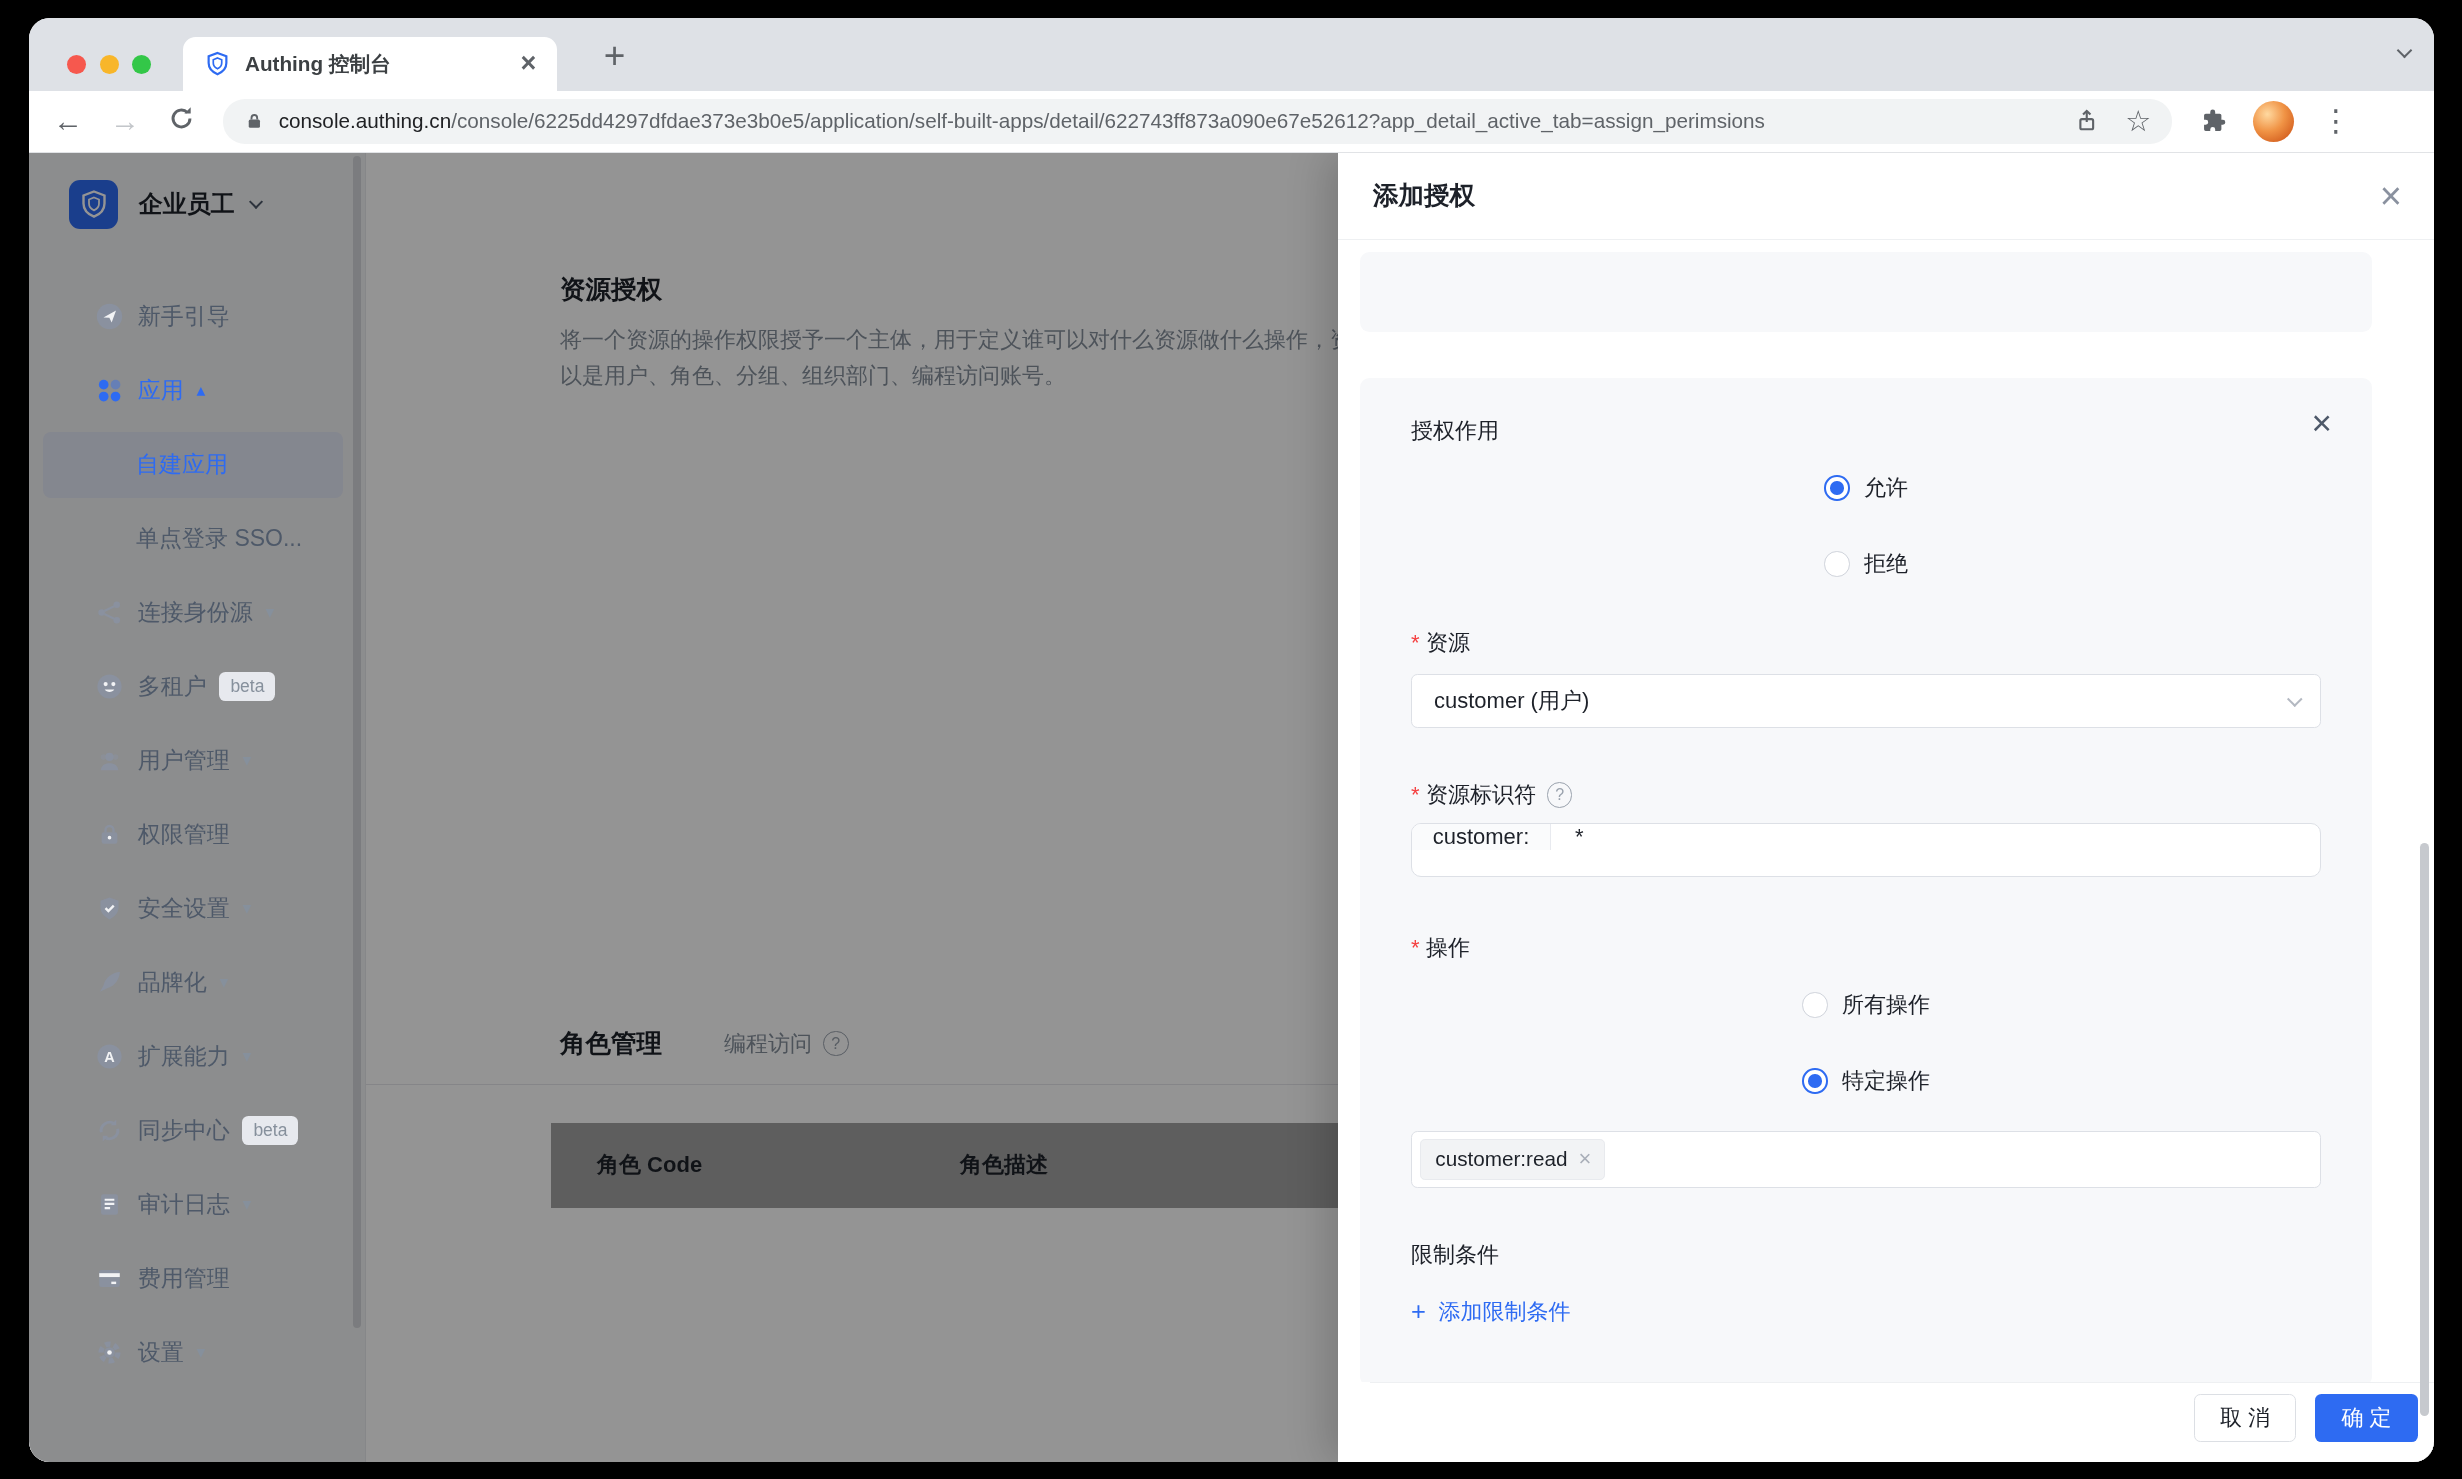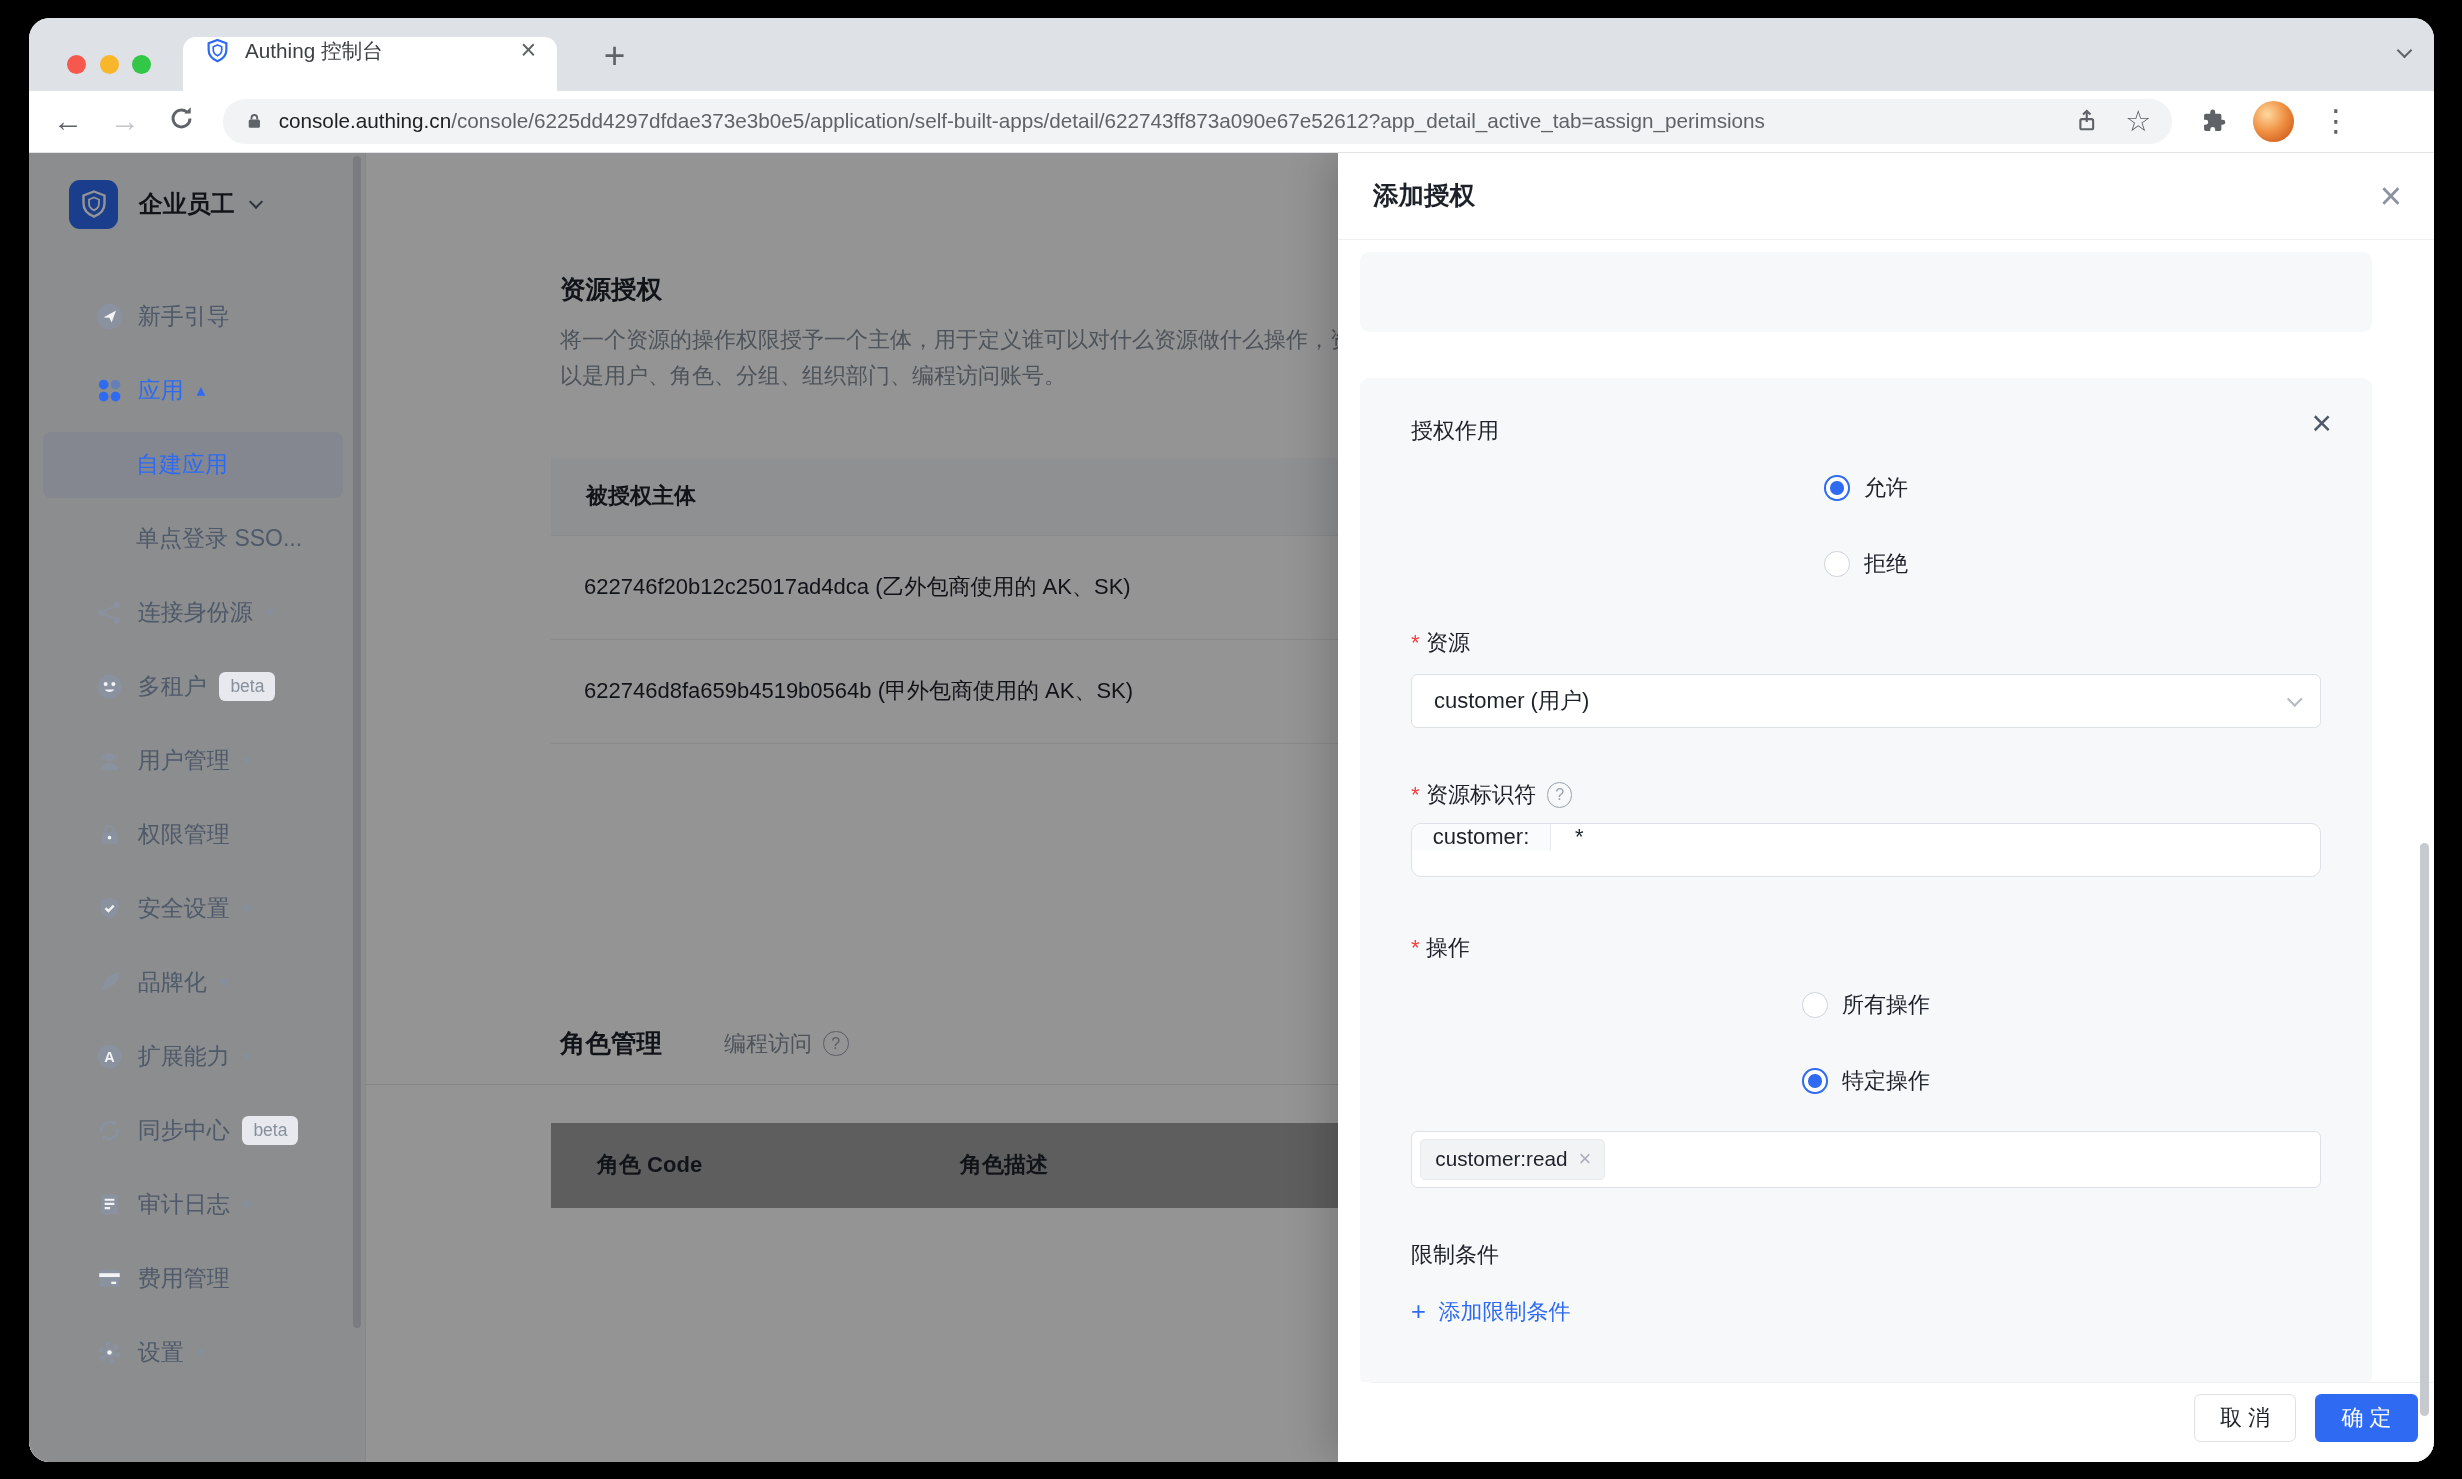--- a/index.html
+++ b/index.html
@@ -8,21 +8,21 @@
   body { background:#000; position:relative; font-family:"Liberation Sans","DejaVu Sans",sans-serif; color:#1d2129; }
 
   .window { position:absolute; left:29px; top:17.5px; width:2405px; height:1444px; border-radius:20.7px; overflow:hidden; background:#fff; display:flex; flex-direction:column; }
 
   
   .tabstrip { height:73px; background:#dee1e6; position:relative; flex:none; }
   .tl { position:absolute; top:37px; width:19px; height:19px; border-radius:50%; }
   .tl.red { left:38px; background:#f6584e; }
   .tl.yellow { left:71px; background:#f8b62a; }
   .tl.green { left:103px; background:#33c748; }
-  .tab { position:absolute; left:154px; top:19px; width:374px; height:54px; background:#fff; border-radius:12.7px 12.7px 0 0; display:flex; padding:0 20.7px; }
+  .tab { position:absolute; left:154px; top:19px; width:374px; height:54px; background:#fff; border-radius:12.7px 12.7px 0 0; display:flex; align-items:center; padding:0 20.7px;font-weight:bold; }
   .tab-favicon { width:27px; height:27px; color:var(--accent); flex:none; }
   .tab-title { margin-left:14.3px; font-size:20.7px; color:#3c4043; flex:1; white-space:nowrap; overflow:hidden; }
   .tab-close { font-size:27px; color:#5f6368; line-height:1; cursor:default; }
   .newtab { position:absolute; left:560px; top:12.7px; width:51px; height:51px; font-size:37px; color:#5f6368; display:flex; align-items:center; justify-content:center; }
   .strip-caret { position:absolute; right:24px; top:27px; }
   .chev { display:inline-block; width:11px; height:11px; border-right:2.4px solid #5f6368; border-bottom:2.4px solid #5f6368; transform:rotate(45deg); }
 
   .urlbar { height:62px; background:#fff; border-bottom:0.8px solid #e1e3e6; display:flex; align-items:center; padding:0 24px; flex:none; }
   .nav-ic { font-size:30px; color:#5f6368; margin-right:27px; line-height:1; }
   .nav-ic.disabled { color:#c3c6ca; }
@@ -341,31 +341,20 @@
           </div>
         </div>
       <div class="side-scroll"></div>
     </div>
 
     <div class="main">
       <div class="authz-title">资源授权</div>
       <div class="authz-desc d1">将一个资源的操作权限授予一个主体，用于定义谁可以对什么资源做什么操作，资</div>
       <div class="authz-desc d2">以是用户、角色、分组、组织部门、编程访问账号。</div>
 
-      <div class="table1">
-        <div class="t1-head">
-            <span>被授权主体</span>
-          </div>
-        <div class="t1-row">
-            <span>622746f20b12c25017ad4dca (乙外包商使用的 AK、SK)</span>
-          </div>
-        <div class="t1-row">
-            <span>622746d8fa659b4519b0564b (甲外包商使用的 AK、SK)</span>
-          </div>
-      </div>
 
       <div class="roles-tab1">角色管理</div>
       <div class="roles-tab2">
         <span>编程访问</span>
         <span class="qmark">?</span>
       </div>
       <div class="roles-divider"></div>
       <div class="table2-head">
         <span class="t2c1">角色 Code</span>
         <span class="t2c2">角色描述</span>

